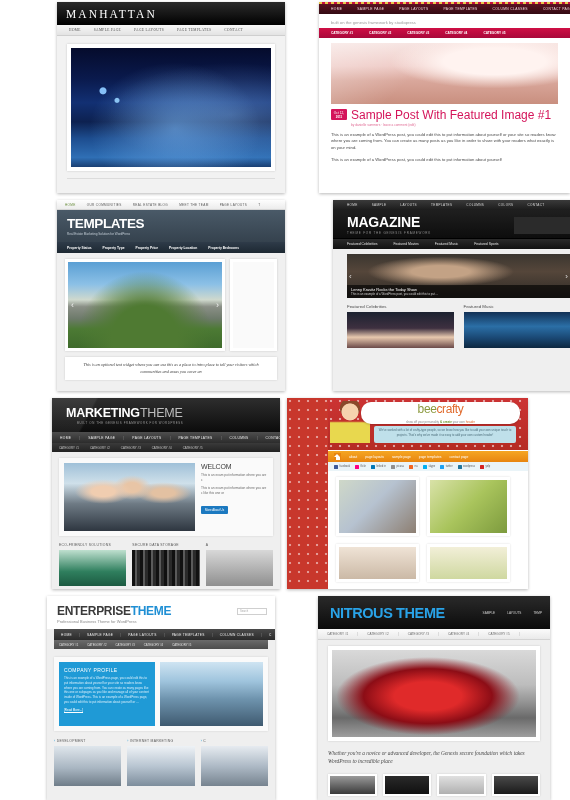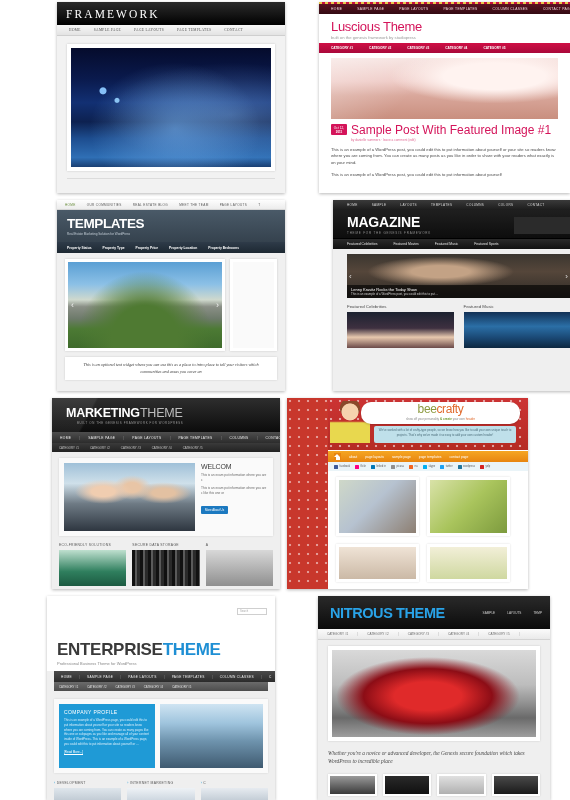--- a/index.html
+++ b/index.html
@@ -172,21 +172,21 @@
       background:
         radial-gradient(circle at 3px 3px, rgba(255,255,255,.5) 0 1px, transparent 1.6px) 0 0/9px 9px,
         #c8372c; }
   #p-bee .inner { position: absolute; left: 41px; top: 0; right: 0; bottom: 0; background: #fff; }
   #p-bee .beehdr { height: 52px; position: relative; background: #cfe7ee; }
   #p-bee .beedots { position: absolute; inset: 0;
       background: radial-gradient(circle at 3px 3px, rgba(255,255,255,.55) 0 1px, transparent 1.6px) 0 0/9px 9px,
                   linear-gradient(180deg,#c33,#b52c24); }
   #p-bee .beebox { position: absolute; left: 33px; right: 8px; top: 4px; height: 22px;
                    background: #fff; border-radius: 10px; box-shadow: 0 1px 2px rgba(0,0,0,.18);
-                   display: flex; flex-direction: column; align-items: center; justify-content: flex-start; }
+                   display: flex; flex-direction: column; align-items: center; justify-content: space-between; }
   #p-bee .blogo { font-size: 12px; color: #8c9a3f; letter-spacing: -.4px; }
   #p-bee .blogo .crafty { color: #e06a2c; }
   #p-bee .bsub { font-size: 3px; color: #8a8a8a; margin-top: .5px; }
   #p-bee .bsub b { color: #6f9b2e; }
   #p-bee .bsub i { color: #e06a2c; font-style: normal; }
   #p-bee .mascot { position: absolute; left: 2px; top: 3px; width: 40px; height: 42px;
       background:
         radial-gradient(circle at 50% 26%, #f6d3ae 0 22%, transparent 24%),
         radial-gradient(circle at 50% 17%, #8a4a2b 0 24%, transparent 26%),
         linear-gradient(180deg, transparent 48%, #e8d84e 52%, #e8d84e 100%); }
@@ -212,21 +212,21 @@
   #p-bee .gc { width: 45%; background: #fff; padding: 3px; box-shadow: 0 0 2px rgba(0,0,0,.14); }
   #p-bee .gi1 { height: 53px; background: linear-gradient(135deg,#cfd8c8,#b6c2d0 45%,#8d7f72); }
   #p-bee .gi2 { height: 53px; background: linear-gradient(135deg,#d9e2a8,#a9c45c 50%,#7d9b3e); }
   #p-bee .gi3 { height: 32px; background: linear-gradient(180deg,#efe3d6,#cbb9a6); }
   #p-bee .gi4 { height: 32px; background: linear-gradient(180deg,#f2efd8,#cfd8a0); }
 
   
   #p-enterprise { left: 47px; top: 596px; width: 228px; height: 204px; background: #efefef; }
   #p-enterprise .hdr { background: #fff; padding: 8px 0 5px 10px;
                        display: flex; justify-content: space-between; align-items: flex-start; }
-  #p-enterprise .logo { font-size: 17px; font-weight: bold; color: #3a3a3a; letter-spacing: -.3px; margin-top: 36px; }
+  #p-enterprise .logo { font-size: 12px; font-weight: bold; color: #3a3a3a; letter-spacing: -.3px; }
   #p-enterprise .logo .blue { color: #1f8fd4; }
   #p-enterprise .sub { font-size: 4px; color: #8a8a8a; margin-top: 1px; }
   #p-enterprise .search { width: 30px; height: 7px; background: #fff; border: 1px solid #cfcfcf;
                           margin: 4px 8px 0 0; font-size: 2.6px; color: #aaa; padding-left: 2px;
                           display: flex; align-items: center; }
   #p-enterprise .navbar { height: 11px; background: linear-gradient(180deg,#4a4a4a,#2b2b2b);
                           margin: 0 7px; }
   #p-enterprise .navbar .nv { color: #f0f0f0; font-size: 3.2px; padding: 0 7px;
                               border-right: 1px solid rgba(255,255,255,.12); }
   #p-enterprise .catbar { height: 9px; background: linear-gradient(180deg,#6b6b6b,#4d4d4d);
@@ -280,21 +280,21 @@
   #p-nitrous .rt3 i { background: linear-gradient(180deg,#e0e0e0,#b0b0b0); }
   #p-nitrous .rt4 i { background: linear-gradient(180deg,#4a4a4a,#1a1a1a); }
 </style>
 </head>
 <body>
 
 <div class="gallery">
 
   <div class="panel" id="p-manhattan">
     <div class="hdr">
-      <div class="logo">FRAMEWORK</div>
+      <div class="logo">MANHATTAN</div>
     </div>
     <div class="navbar">
       <span class="nv">HOME</span>
       <span class="nv">SAMPLE PAGE</span>
       <span class="nv">PAGE LAYOUTS</span>
       <span class="nv">PAGE TEMPLATES</span>
       <span class="nv">CONTACT</span>
     </div>
     <div class="stage">
       <div class="hero ph"></div>
@@ -308,21 +308,20 @@
     <div class="topstripe"></div>
     <div class="navbar">
       <span class="nv">HOME</span>
       <span class="nv">SAMPLE PAGE</span>
       <span class="nv">PAGE LAYOUTS</span>
       <span class="nv">PAGE TEMPLATES</span>
       <span class="nv">COLUMN CLASSES</span>
       <span class="nv">CONTACT PAGE</span>
     </div>
     <div class="hdr">
-      <div class="logo">Luscious Theme</div>
       <div class="sub">built on the genesis framework by studiopress</div>
     </div>
     <div class="catbar">
       <span class="nv">CATEGORY #1</span>
       <span class="nv">CATEGORY #2</span>
       <span class="nv">CATEGORY #3</span>
       <span class="nv">CATEGORY #4</span>
       <span class="nv">CATEGORY #5</span>
     </div>
     <div class="content">

